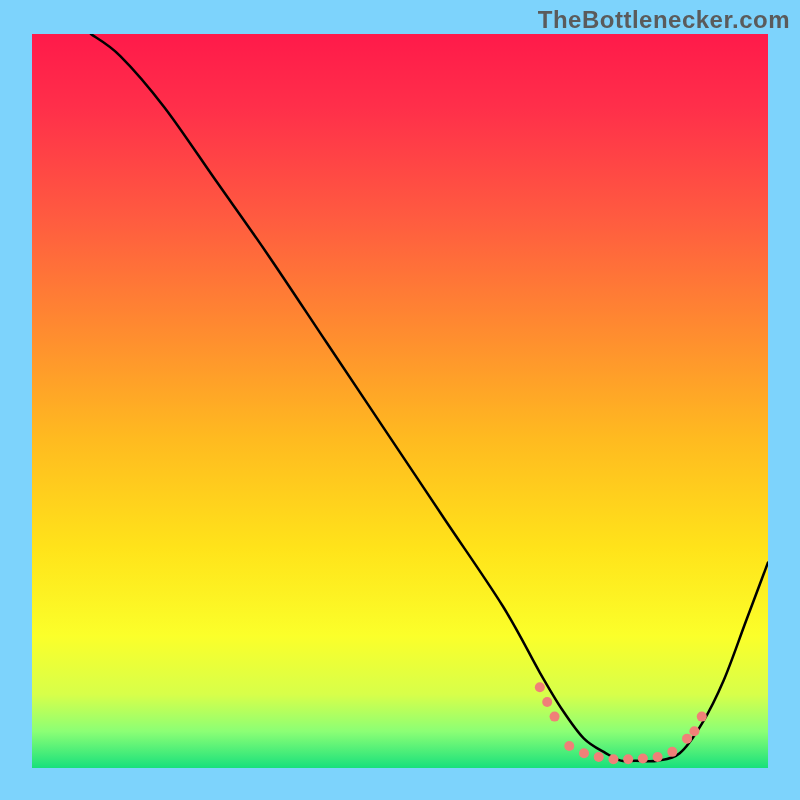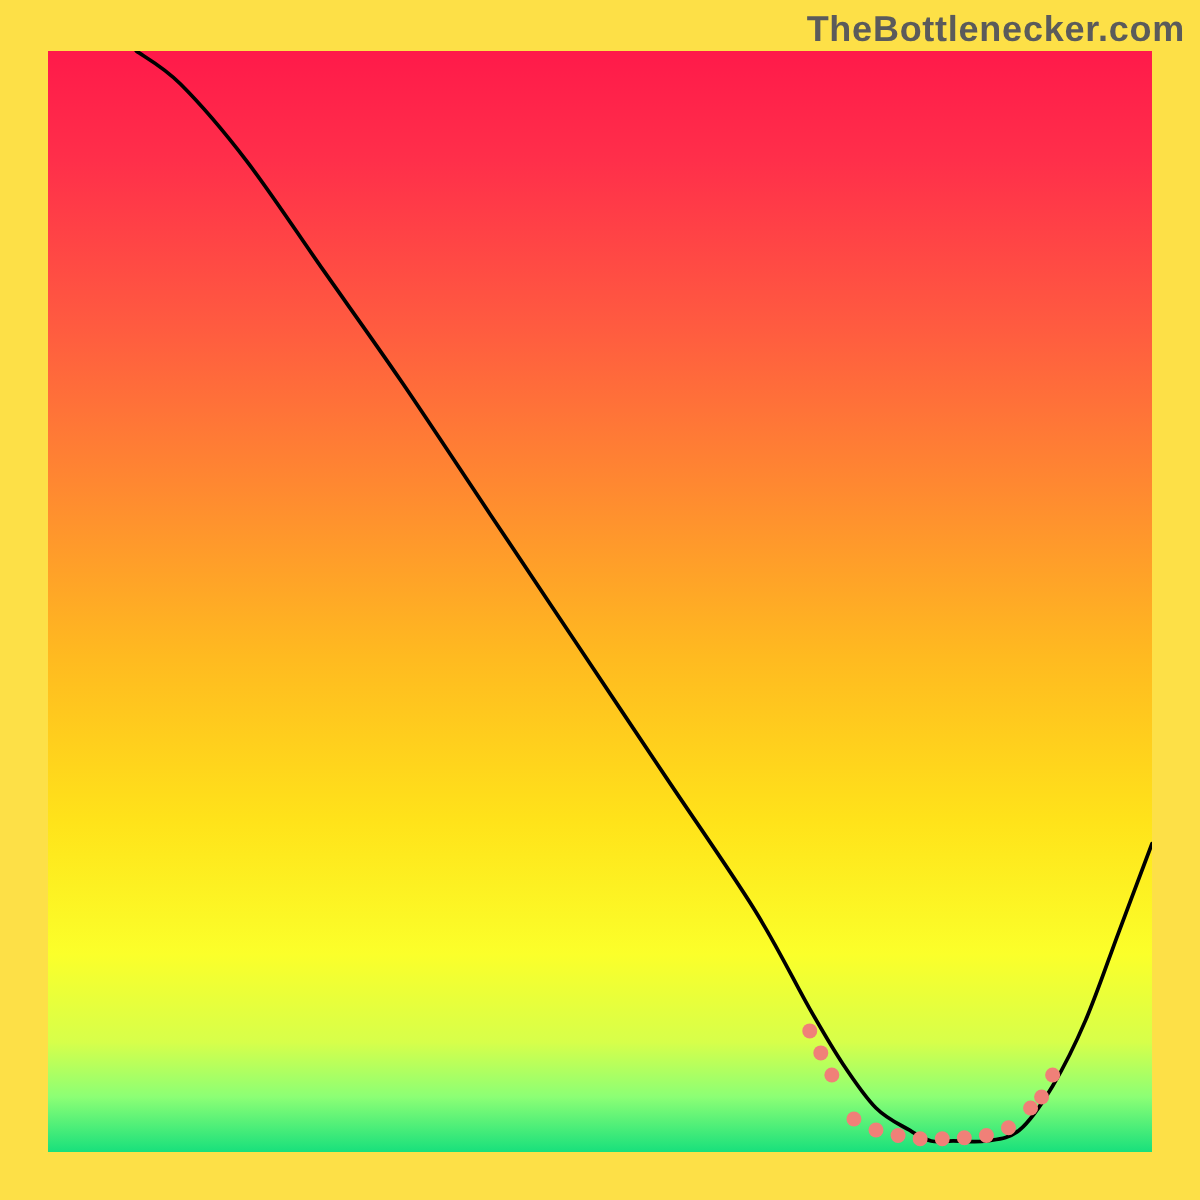--- a/index.html
+++ b/index.html
@@ -1,21 +1,21 @@
 <!DOCTYPE html>
 <html><head>
 <meta charset="utf-8">
 <style>
   * { margin: 0; padding: 0; box-sizing: border-box; }
   html, body { width: 800px; height: 800px; overflow: hidden; background: #000; }
   .frame {
     position: relative;
     width: 800px;
     height: 800px;
-    background: #fde047;
+    background: #7dd3fc;
   }
   .watermark {
     position: absolute;
     top: 6px;
     right: 10px;
     font-family: Arial, Helvetica, sans-serif;
     font-size: 24px;
     font-weight: 600;
     color: #5b5b5b;
     letter-spacing: 0.5px;

